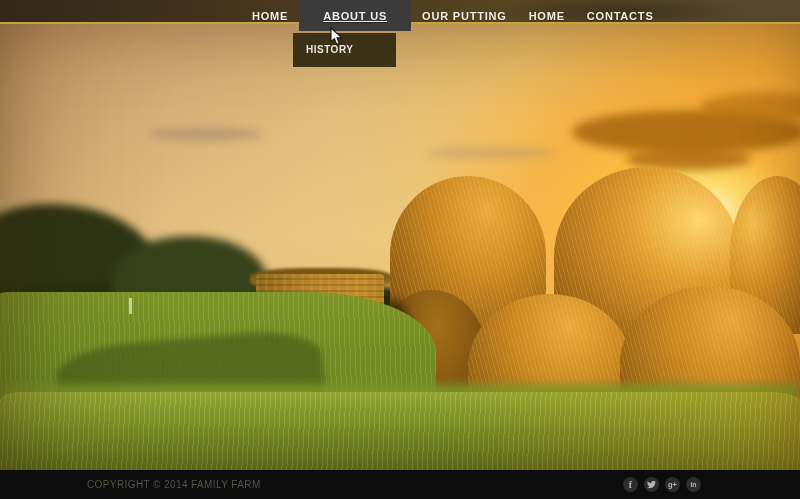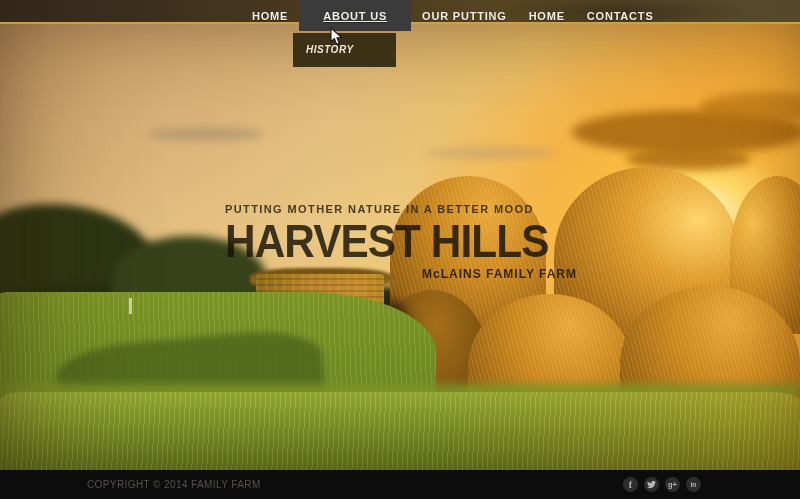--- a/index.html
+++ b/index.html
@@ -88,21 +88,21 @@
   }
   .nav-list { position:absolute; left:241px; top:0; height:31px; display:flex; align-items:stretch; list-style:none; }
   .nav-item { display:flex; align-items:center; padding:0 11px; font-size:11px; font-weight:bold;
     letter-spacing:0.8px; color:#f3efe6; cursor:pointer; text-shadow:0 1px 1px rgba(0,0,0,0.4); }
   .nav-item.active { background:#3b3b3b; padding:0 24px;text-decoration:underline; }
 
   
   .dropdown { position:absolute; left:293px; top:33px; width:103px; z-index:30;
     background:rgba(52,43,18,0.95); padding:6px 0 7px 0; }
   .dropdown-item { padding:5px 8px 5px 13px; font-size:10px; font-weight:bold; letter-spacing:0.5px;
-    color:#eee8da; cursor:pointer;font-style:italic; }
+    color:#eee8da; cursor:pointer; }
 
   
   .cursor { position:absolute; left:330px; top:27px; width:13px; height:19px; z-index:40; pointer-events:none; }
 
   
   .footer { position:absolute; left:0; top:470px; width:800px; height:29px; background:#0c0c0c; z-index:10; }
   .footer-copy { position:absolute; left:87px; top:9px; font-size:10px; letter-spacing:0.4px; color:#58534a; }
   .social { position:absolute; left:623px; top:477px; display:flex; gap:6px; z-index:11; }
   .social-btn { width:15px; height:15px; border-radius:50%; background:#2d2d2d; color:#b5b5b5;
     display:flex; align-items:center; justify-content:center; font-size:8px; font-weight:bold; cursor:pointer; line-height:1; }
@@ -139,25 +139,20 @@
     <div class="square-bale-cap"></div>
     <div class="square-bale"></div>
 
     <div class="grass-mound"></div>
     <div class="grass-bank"></div>
     <div class="post"></div>
     <div class="grass-fringe"></div>
     <div class="grass-front"></div>
     <div class="vignette"></div>
 
-    <div class="hero-text">
-      <div class="hero-tagline">PUTTING MOTHER NATURE IN A BETTER MOOD</div>
-      <div class="hero-title">HARVEST HILLS</div>
-      <div class="hero-subtitle">McLAINS FAMILY FARM</div>
-    </div>
   </div>
 
   <nav class="navbar">
     <ul class="nav-list">
       <li class="nav-item">HOME</li>
       <li class="nav-item active">ABOUT US</li>
       <li class="nav-item">OUR PUTTING</li>
       <li class="nav-item">HOME</li>
       <li class="nav-item">CONTACTS</li>
     </ul>

